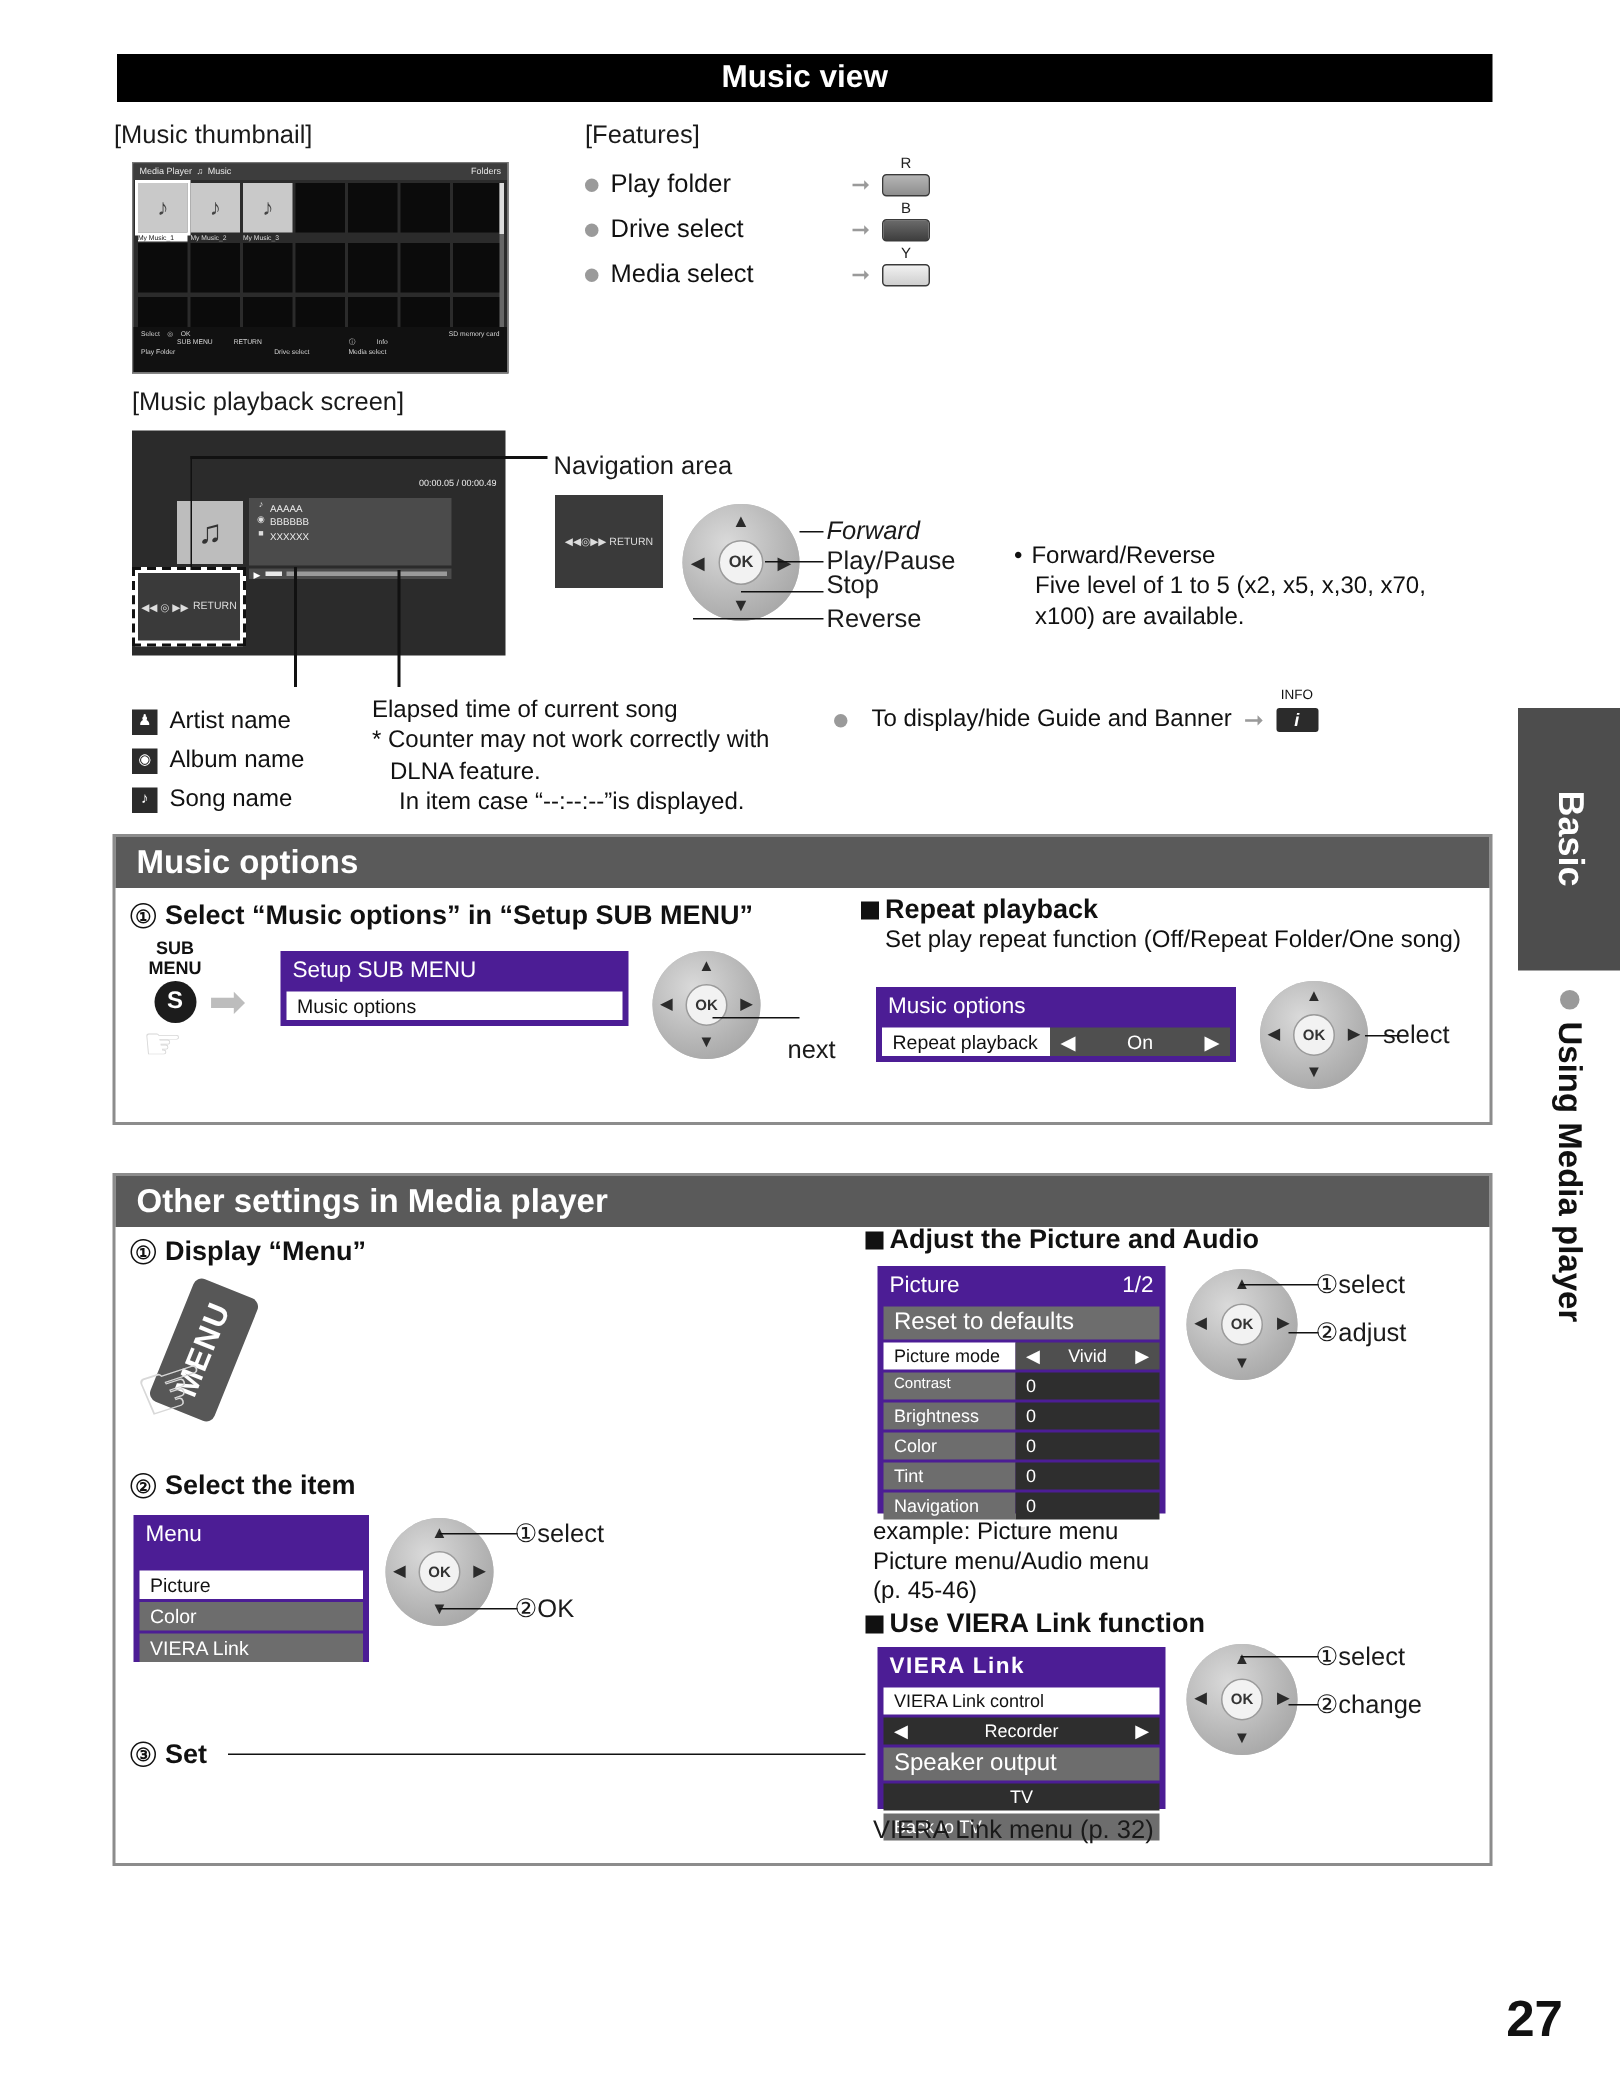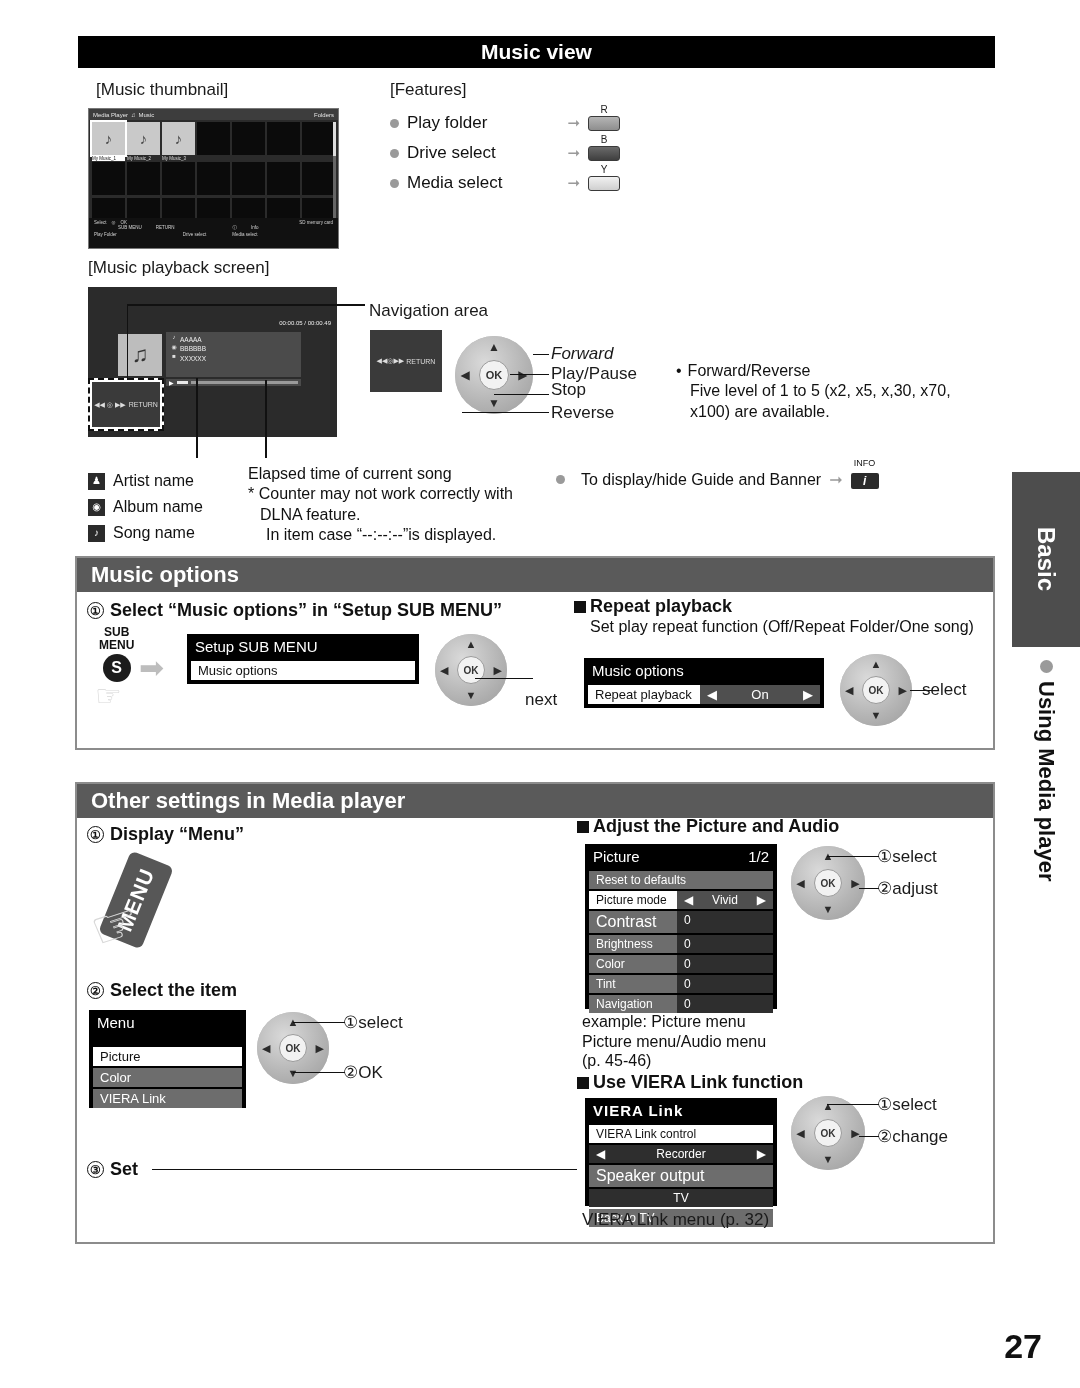--- a/index.html
+++ b/index.html
@@ -153,21 +153,21 @@
     display:flex; align-items:center; justify-content:center;
     font-weight:bold; font-size:16px; margin:2px auto 0;
   }
   .fatarrow { color:#bdbdbd; font-size:30px; }
 
   .hand {
     font-size:30px; color:#d8d8d8;
   }
 
   
-  .panel { background:#000000; color:#fff; font-size:13px; }
+  .panel { background:#4c1d95; color:#fff; font-size:13px; }
   .panel .ttl { padding:4px 8px; font-size:15px; display:flex; justify-content:space-between;}
   .panel .it { margin:2px 4px; padding:2px 7px; background:#6d6d6d; }
   .panel .it.white { background:#fff; color:#111; }
   .panel .kv { display:flex; margin:2px 4px; }
   .panel .kv .k { background:#6d6d6d; padding:2px 7px; flex:0 0 96px; }
   .panel .kv .v { background:#2e2e2e; padding:2px 7px; flex:1; }
   .panel .kv.sel .k { background:#fff; color:#111; }
   .panel .kv.sel .v { background:#4f4f4f; display:flex; justify-content:space-between; }
 
   .tag-right {
@@ -187,21 +187,21 @@
 </style>
 </head>
 <body>
 
 <div class="page">
 
   <div class="banner-black">
     <span>Music view</span>
   </div>
 
-  <div class="label-txt" style="position:absolute;left:96px;top:80px;">[Music thumbnail]</div>
+  <div class="label-txt" style="position:absolute;left:76px;top:80px;">[Music thumbnail]</div>
 
   <div id="thumb-screen">
     <div class="tbar">
       <span style="display:flex;gap:3px;align-items:center;">
         <span>Media Player</span>
         <span>♫</span>
         <span>Music</span>
       </span>
       <span>Folders</span>
     </div>
@@ -502,31 +502,31 @@
     <div style="position:absolute;left:500px;top:32px;width:420px;font-weight:bold;font-size:18px;display:flex;align-items:center;">
       <span class="sq"></span>
       <span>Adjust the Picture and Audio</span>
     </div>
 
     <div class="panel" style="position:absolute;left:508px;top:60px;width:192px;height:165px;">
       <div class="ttl">
         <span>Picture</span>
         <span>1/2</span>
       </div>
-      <div class="it" style="font-size:12px">Reset to defaults</div>
+      <div class="it" style="font-size:16px">Reset to defaults</div>
       <div class="kv sel">
         <div class="k" style="flex:0 0 88px;font-size:12px">Picture mode</div>
         <div class="v" style="font-size:12px">
           <span>◀</span>
           <span>Vivid</span>
           <span>▶</span>
         </div>
       </div>
       <div class="kv">
-        <div class="k" style="flex:0 0 88px;font-size:16px">Contrast</div>
+        <div class="k" style="flex:0 0 88px;font-size:10px">Contrast</div>
         <div class="v" style="font-size:12px">0</div>
       </div>
       <div class="kv">
         <div class="k" style="flex:0 0 88px;font-size:12px">Brightness</div>
         <div class="v" style="font-size:12px">0</div>
       </div>
       <div class="kv">
         <div class="k" style="flex:0 0 88px;font-size:12px">Color</div>
         <div class="v" style="font-size:12px">0</div>
       </div>

